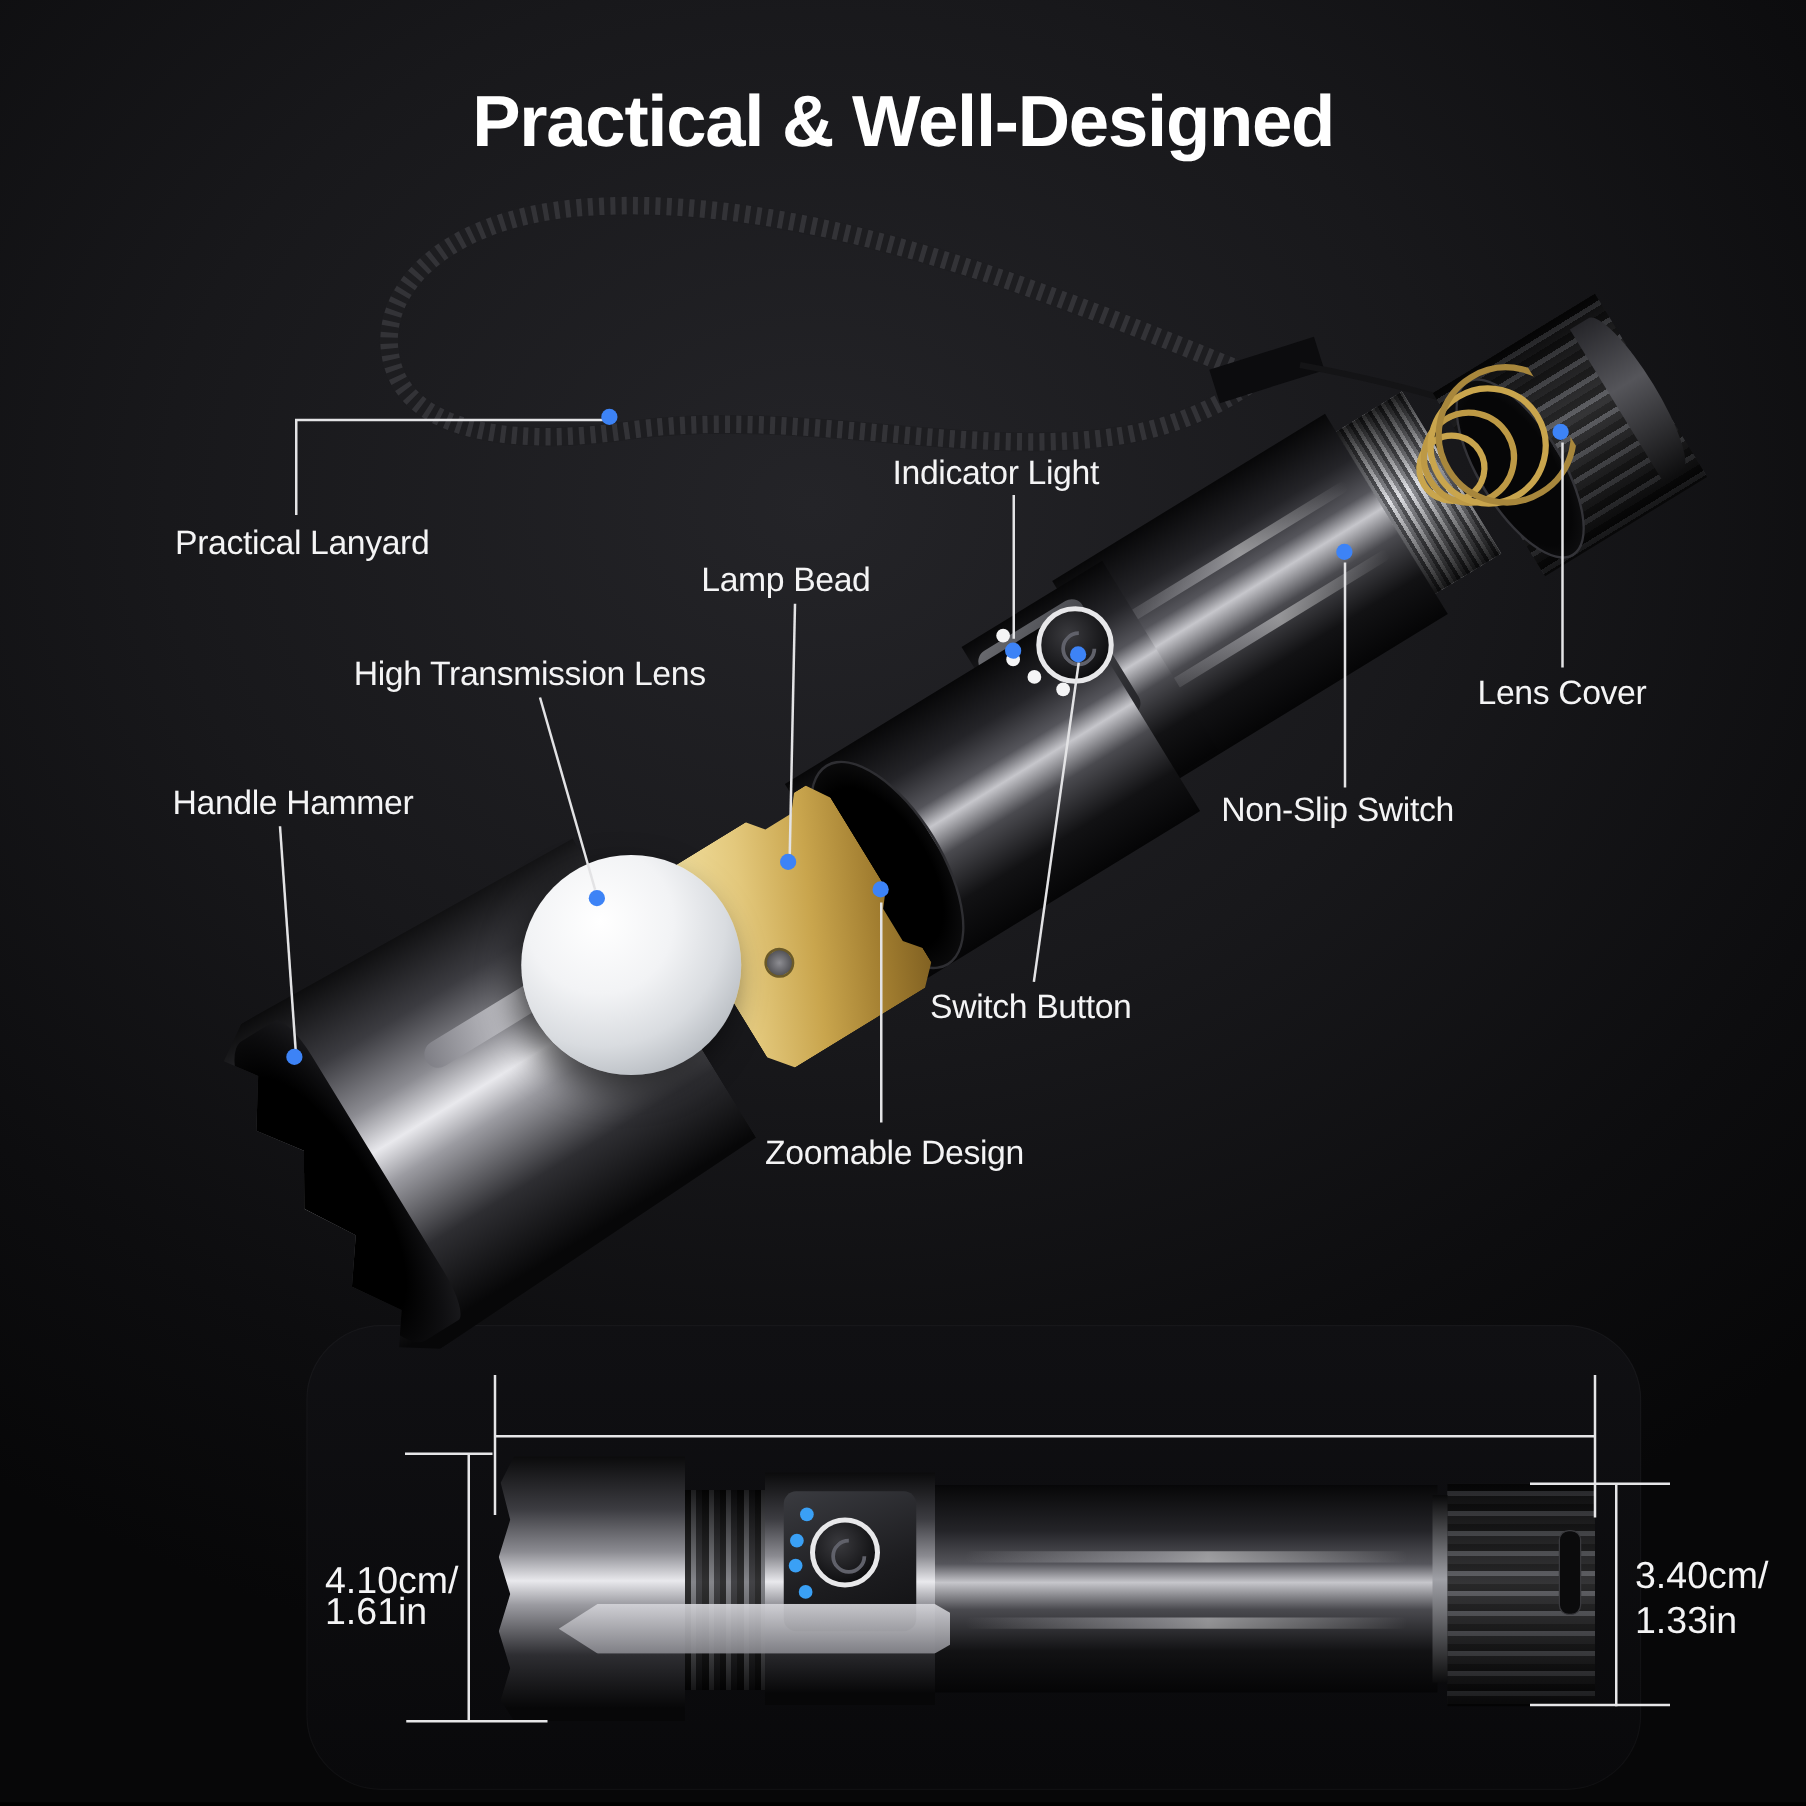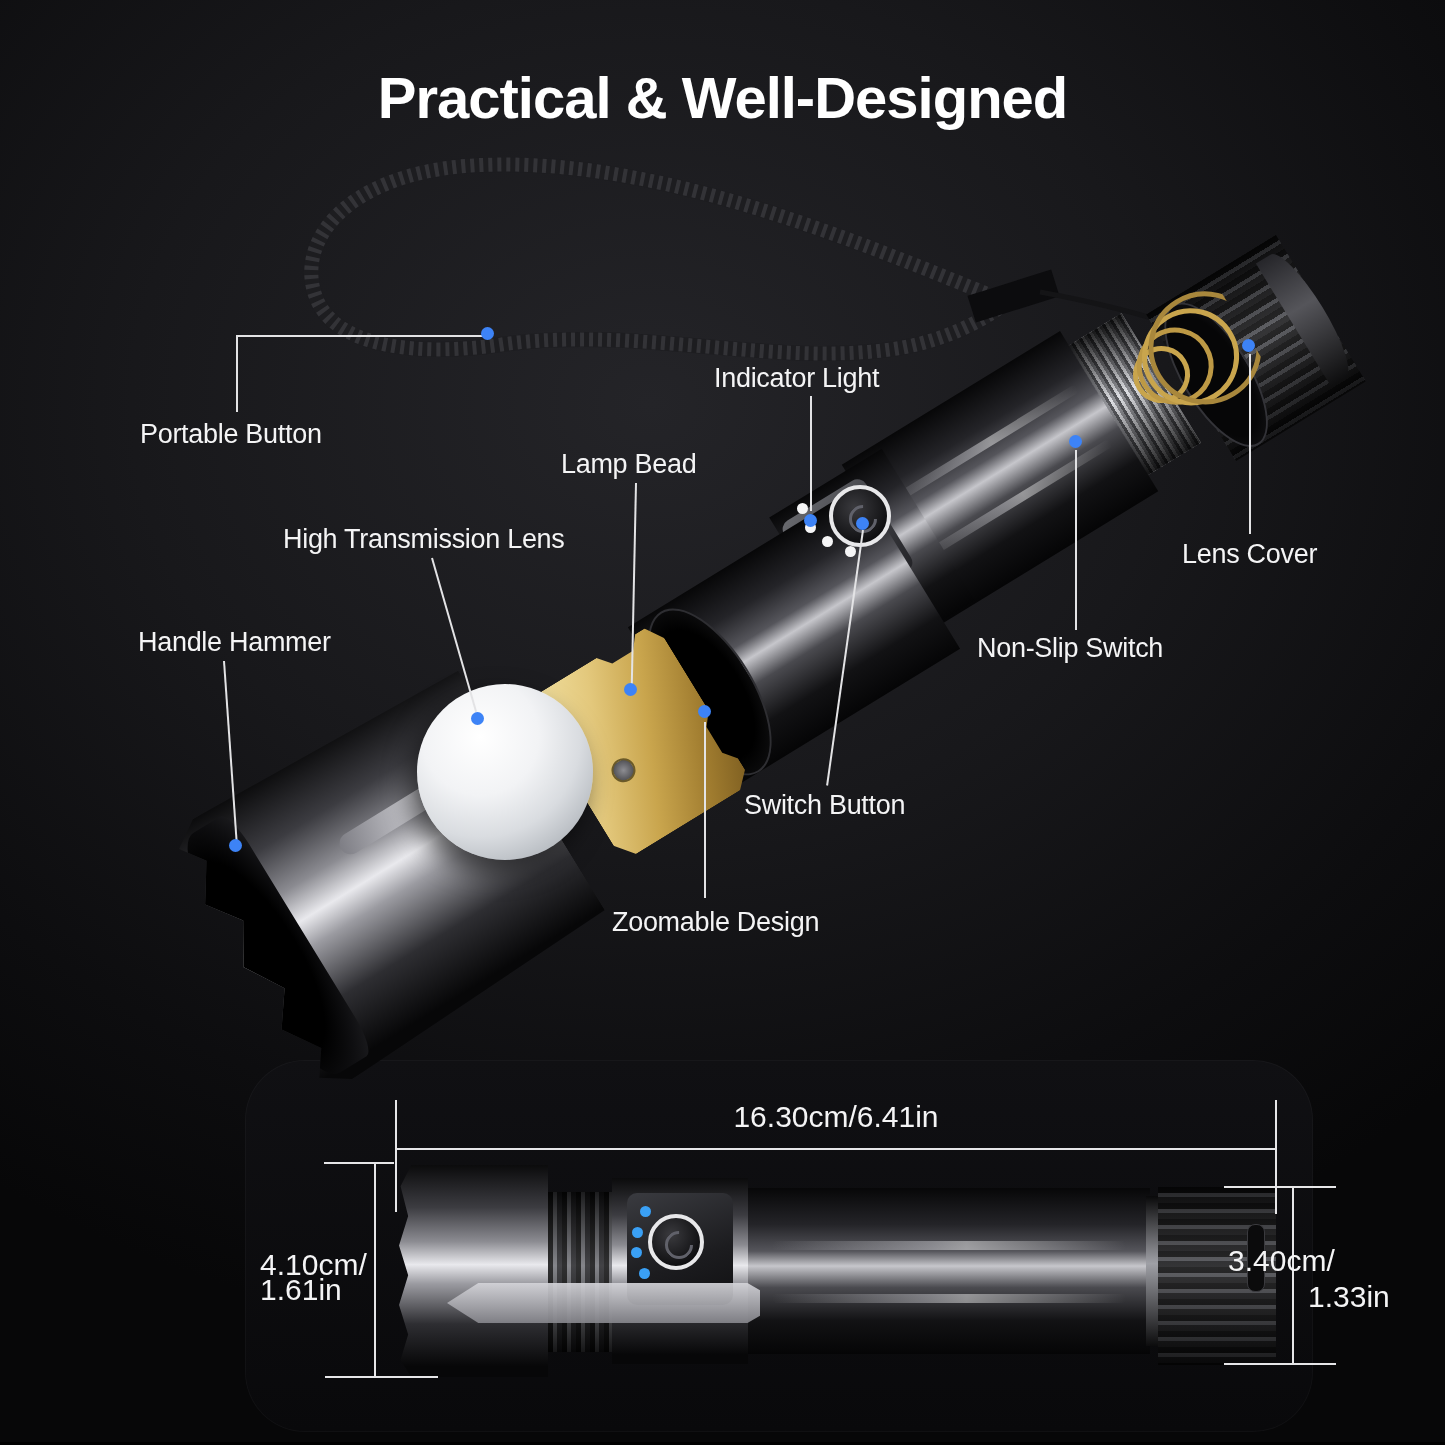--- a/index.html
+++ b/index.html
@@ -154,21 +154,21 @@
   <svg class="abs xpart" id="x-spring" width="140" height="140">
     <circle cx="46" cy="70" r="26" fill="none" stroke="#c9a54d" stroke-width="5"></circle>
     <circle cx="62" cy="70" r="36" fill="none" stroke="#bd9945" stroke-width="5"></circle>
     <circle cx="80" cy="70" r="46" fill="none" stroke="#c9a54d" stroke-width="5"></circle>
     <circle cx="97" cy="70" r="54" fill="none" stroke="#a8873c" stroke-width="5"></circle>
   </svg>
 
   <div class="abs cline" style="left:236px;top:336px;height:76px;"></div>
   <div class="abs chline" style="left:236px;top:335px;width:248px;"></div>
   <div class="abs cdot" style="left: 481px; top: 327px; background: rgb(61, 131, 246);"></div>
-  <div class="abs clabel" style="left: 140px; top: 419px; color: rgb(244, 244, 245);">Portable Button</div>
+  <div class="abs clabel" style="left: 140px; top: 419px; color: rgb(244, 244, 245);">Practical Lanyard</div>
 
   <div class="abs cline" style="left:635px;top:483px;height:202px;transform:rotate(1.2deg);"></div>
   <div class="abs cdot" style="left: 624px; top: 683px; background: rgb(61, 131, 246);"></div>
   <div class="abs clabel" style="left: 561px; top: 449px; color: rgb(244, 244, 245);">Lamp Bead</div>
 
   <div class="abs cline" style="left:431px;top:558px;height:160px;transform:rotate(-16deg);"></div>
   <div class="abs cdot" style="left: 471px; top: 712px; background: rgb(61, 131, 246);"></div>
   <div class="abs clabel" style="left: 283px; top: 524px; color: rgb(244, 244, 245); text-align: right;">High Transmission Lens</div>
 
   <div class="abs cline" style="left:223px;top:661px;height:180px;transform:rotate(-4deg);"></div>
@@ -210,30 +210,29 @@
     <span class="pwr-glyph"></span>
   </div>
   <div class="abs bpart metal-dark" id="b-barrel">
     <div class="streak" style="top:32%;"></div>
     <div class="streak" style="top:64%;"></div>
   </div>
   <div class="abs" id="b-ring"></div>
   <div class="abs" id="b-tail"></div>
   <div class="abs" id="b-slot"></div>
 
-  <div class="abs dtext" style="left: 396px; top: 1100px; width: 880px; text-align: center; color: rgb(244, 244, 245);">16.30cm/6.41in</div>
   <div class="abs dline" style="left:396px;top:1148px;width:880px;height:2px;"></div>
   <div class="abs dline" style="left:395px;top:1100px;width:2px;height:112px;"></div>
   <div class="abs dline" style="left:1275px;top:1100px;width:2px;height:114px;"></div>
 
   <div class="abs dtext" style="left: 260px; top: 1248px; color: rgb(244, 244, 245);">4.10cm/</div>
   <div class="abs dtext" style="left: 260px; top: 1273px; color: rgb(244, 244, 245);">1.61in</div>
   <div class="abs dline" style="left:374px;top:1163px;width:2px;height:214px;"></div>
   <div class="abs dline" style="left:324px;top:1162px;width:70px;height:2px;"></div>
   <div class="abs dline" style="left:325px;top:1376px;width:113px;height:2px;"></div>
 
-  <div class="abs dtext" style="left: 1228px; top: 1244px; color: rgb(244, 244, 245);">3.40cm/</div>
+  <div class="abs dtext" style="left: 1308px; top: 1244px; color: rgb(244, 244, 245);">3.40cm/</div>
   <div class="abs dtext" style="left: 1308px; top: 1280px; color: rgb(244, 244, 245);">1.33in</div>
   <div class="abs dline" style="left:1292px;top:1187px;width:2px;height:178px;"></div>
   <div class="abs dline" style="left:1224px;top:1186px;width:112px;height:2px;"></div>
   <div class="abs dline" style="left:1224px;top:1363px;width:112px;height:2px;"></div>
 
 </div>
 
 </body></html>

